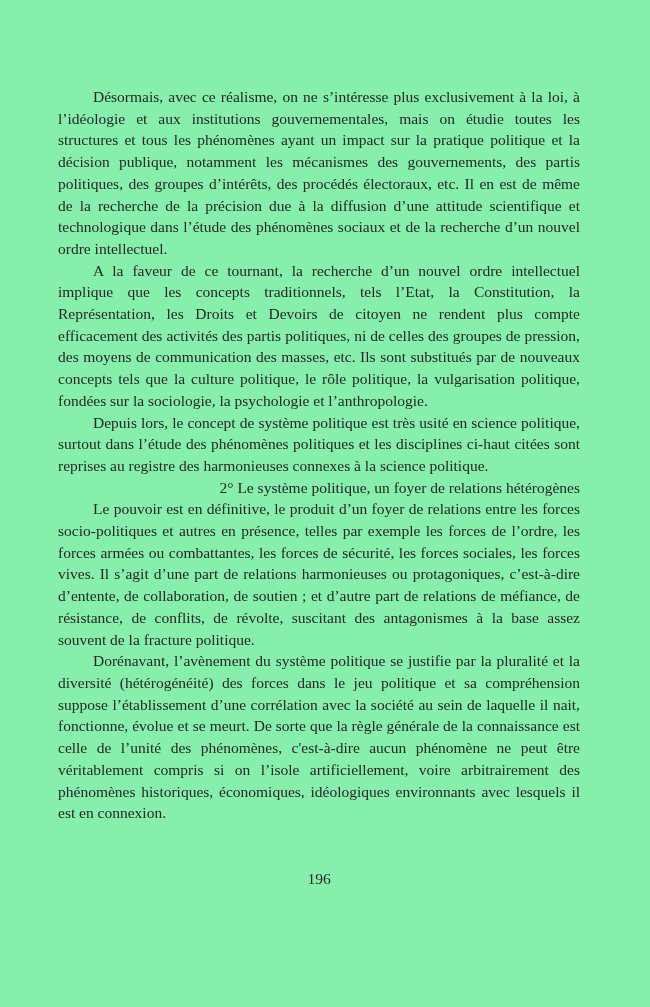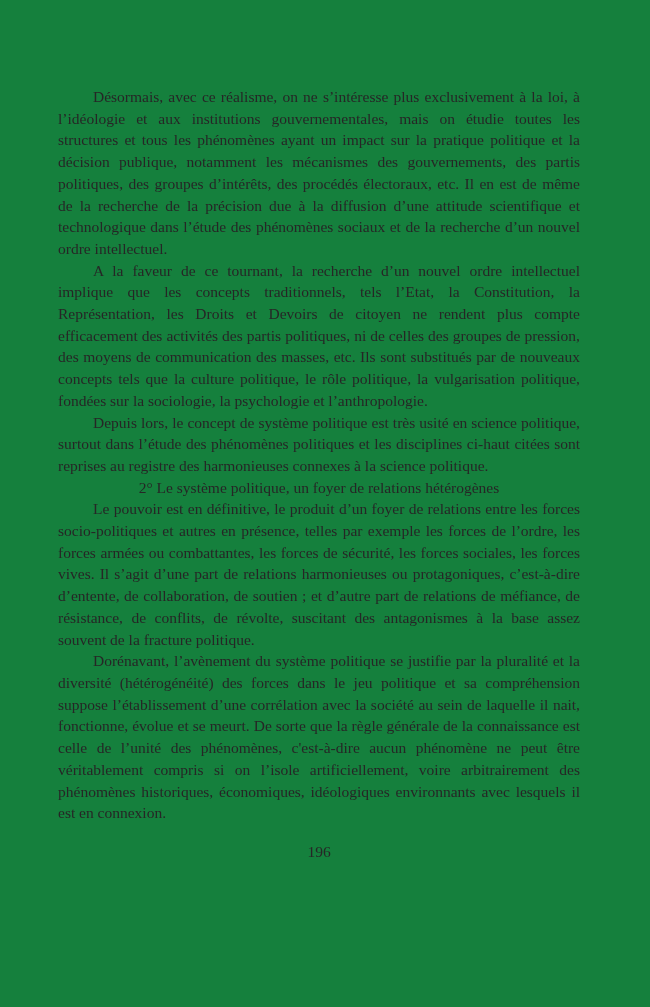--- a/index.html
+++ b/index.html
@@ -10,37 +10,37 @@
   body {
     width: 650px;
     height: 1007px;
     overflow: hidden;
   }
   .page {
     box-sizing: border-box;
     width: 650px;
     height: 1007px;
     padding: 86px 70px 10px 58px;
-    background: #15803d;
+    background: #86efac;
     font-family: "Liberation Serif", "DejaVu Serif", serif;
     font-size: 15.5px;
     line-height: 21.7px;
     color: #262626;
   }
   .para {
     margin: 0;
     text-align: justify;
     text-indent: 35px;
   }
   .para.heading {
     text-indent: 0;
-    text-align: center;
+    text-align: right;
   }
   .page-number {
-    margin-top: 17px;
+    margin-top: 44px;
     text-align: center;
     font-size: 15.5px;
     color: #262626;
   }
 </style>
 </head>
 <body>
 
 <div class="page">
   <div class="text-block">

